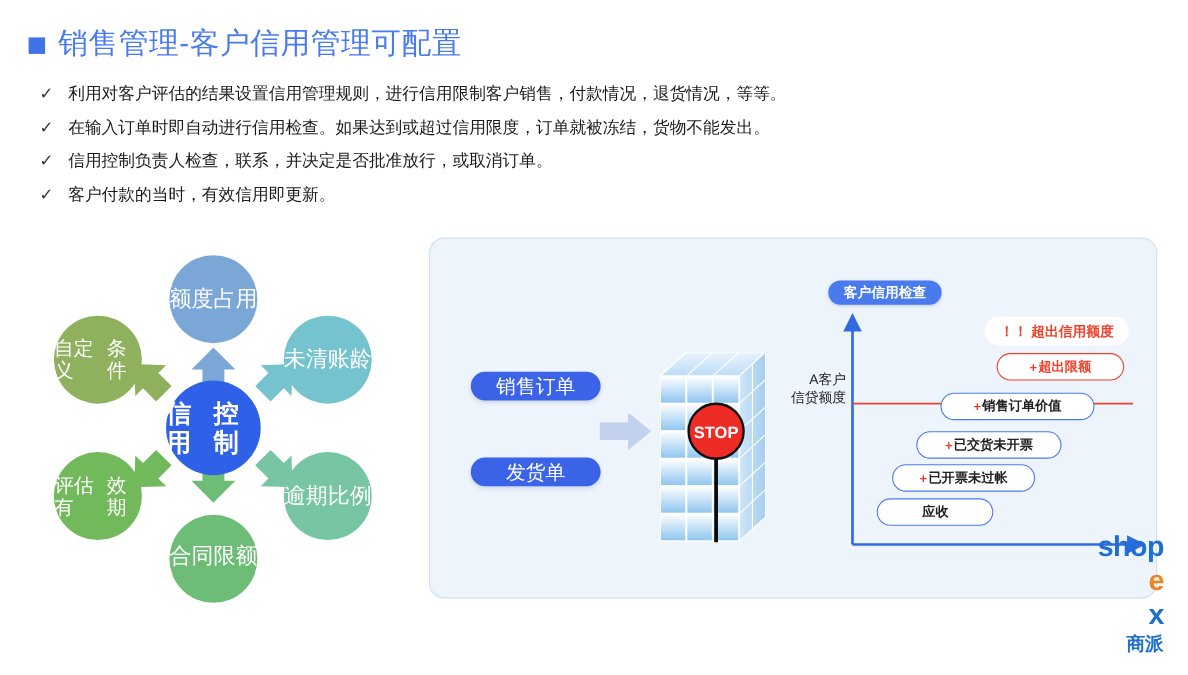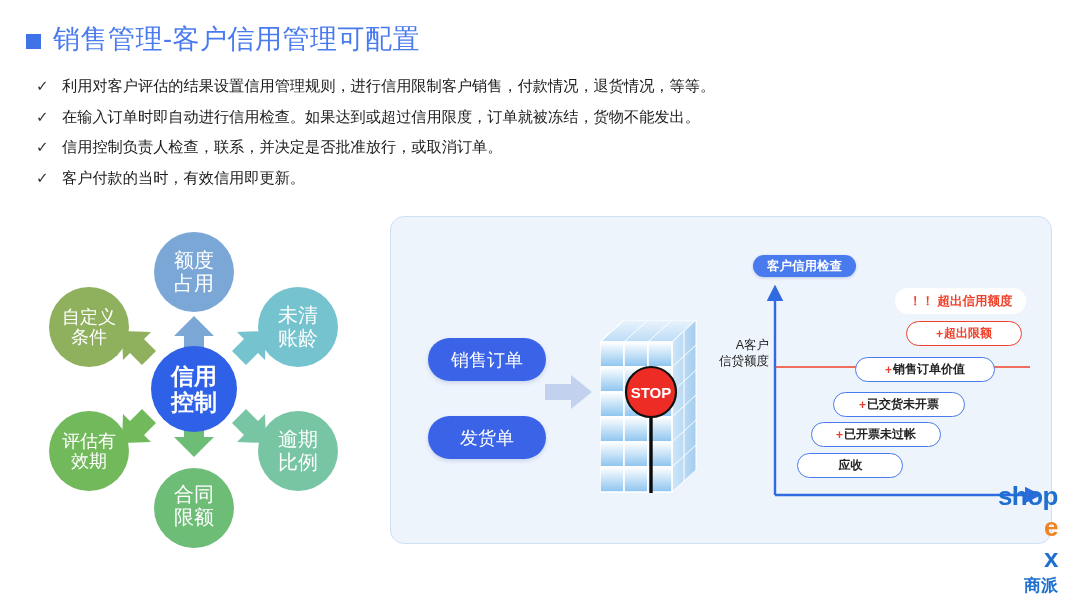--- a/index.html
+++ b/index.html
@@ -13,31 +13,31 @@
   #title-row{position:absolute;left:26px;top:21px;display:flex;align-items:center;gap:12px;}
   #title-bullet{width:15px;height:15px;background:#4072e8;display:block;margin-top:4px;}
   #title-text{font-size:27px;font-weight:normal;color:#4a7bee;letter-spacing:0.5px;white-space:nowrap;}
   
   #bullets{position:absolute;left:36px;top:76px;width:960px;}
   .bullet-row{display:flex;align-items:flex-start;margin-bottom:10.5px;}
   .bullet-check{width:26px;flex:0 0 26px;font-size:15px;color:#333;line-height:20px;}
   .bullet-text{font-size:15.2px;color:#1a1a1a;line-height:20px;white-space:nowrap;}
   
   #circle-diagram{position:absolute;left:18px;top:210px;width:360px;height:350px;}
-  .node{position:absolute;border-radius:50%;display:flex;flex-direction:column;
+  .node{position:absolute;border-radius:50%;display:flex;flex-direction:row;
         align-items:center;justify-content:center;color:#ffffff;text-align:left;}
   .node span{display:block;line-height:1.13;}
   .n-outer{width:80px;height:80px;font-size:20px;}
   .n-center{width:86px;height:86px;font-size:23px;font-weight:bold;background:#2f60e8;}
   
   #panel{position:absolute;left:390px;top:216px;width:660px;height:326px;
          background:#eef4fc;border:1px solid #cfe0f3;border-radius:14px;}
   .pill{position:absolute;background:#3b63e8;color:#fff;border-radius:22px;
         display:flex;align-items:center;justify-content:center;
-        font-size:18px;width:118px;height:43px;
+        font-size:18px;width:118px;height:26px;
         box-shadow:0 2px 4px rgba(40,70,160,.18);}
   #flow-arrow{position:absolute;left:545px;top:375px;}
   
   #wall{position:absolute;left:600px;top:320px;}
   #stop-sign{position:absolute;left:620px;top:365px;}
   
   #chart{position:absolute;left:745px;top:255px;width:300px;height:260px;}
   .chart-pill{position:absolute;background:#ffffff;border:1.4px solid #4a7bee;
         border-radius:14px;height:23px;display:flex;align-items:center;
         justify-content:center;font-size:12px;font-weight:bold;color:#222;

